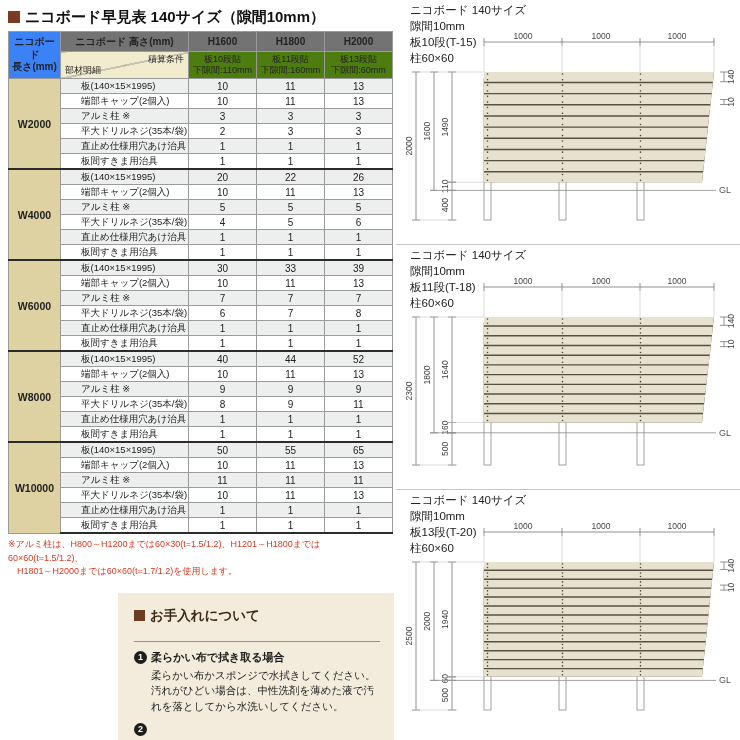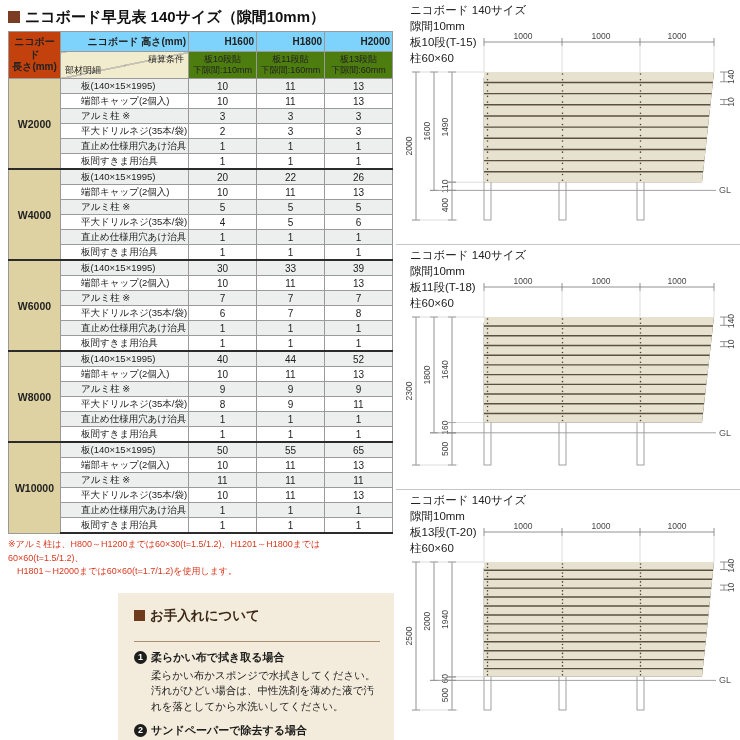--- a/index.html
+++ b/index.html
@@ -8,22 +8,22 @@
   .left-pane{position:absolute;left:8px;top:6px;width:384px;}
   .right-pane{position:absolute;left:396px;top:0;width:344px;}
 
   
   .title{display:flex;align-items:center;gap:5px;font-weight:bold;font-size:15px;color:#111;height:22px;}
   .title-sq{width:12px;height:12px;background:#7a3c22;flex:0 0 12px;}
 
   
   table{border-collapse:collapse;width:384px;table-layout:fixed;font-size:10px;color:#222;margin-top:3px;}
   th,td{border:1px solid #9a9a9a;padding:0 2px;height:14px;text-align:center;font-weight:normal;overflow:hidden;white-space:nowrap;}
-  th.corner{background:#c2410c;font-weight:bold;white-space:pre-line;font-size:10px;line-height:1.25;}
-  th.hgt,th.hcol{background:#7dd3fc;font-weight:bold;height:19px;text-align:right;}
+  th.corner{background:#3b82f6;font-weight:bold;white-space:pre-line;font-size:10px;line-height:1.25;}
+  th.hgt,th.hcol{background:#737373;font-weight:bold;height:19px;}
   th.sub{background:#4d7c0f;font-size:9px;line-height:1.25;white-space:pre-line;height:26px;}
   th.diagc{background-color:#f2ecce;position:relative;height:26px;
      background-image:linear-gradient(to bottom right,transparent calc(50% - .5px),#9a9a9a calc(50% - .5px),#9a9a9a calc(50% + .5px),transparent calc(50% + .5px));}
   th.diagc .cond{position:absolute;top:1px;right:4px;font-size:9px;}
   th.diagc .parts{position:absolute;bottom:1px;left:4px;font-size:9px;}
   td.part{text-align:left;padding-left:20px;font-size:9.5px;}
   tr.stripe td{background:#edefee;}
   td.wcell{background:#ded2a2 !important;font-weight:bold;font-size:10.5px;}
   tbody tr.group-start td{border-top:2px solid #2b2b2b;}
   tbody tr:last-child td{border-bottom:2px solid #2b2b2b;}
@@ -287,21 +287,20 @@
     <div class="care-item">
       <div class="care-h">
         <span class="num">1</span>
         <span>柔らかい布で拭き取る場合</span>
       </div>
       <div class="care-b">柔らかい布かスポンジで水拭きしてください。汚れがひどい場合は、中性洗剤を薄めた液で汚れを落としてから水洗いしてください。</div>
     </div>
     <div class="care-item">
       <div class="care-h">
         <span class="num">2</span>
-        <span>サンドペーパーで除去する場合</span>
       </div>
       <div class="care-b">#60のサンドペーパーで擦り落とした後、#100のサンドペーパーで仕上げてください。(その際は板目方向に擦ってください)</div>
     </div>
   </div>
 </div>
 
 <div class="right-pane">
   <div class="dblock">
     <div class="dlabel">
       <div>ニコボード 140サイズ</div>

